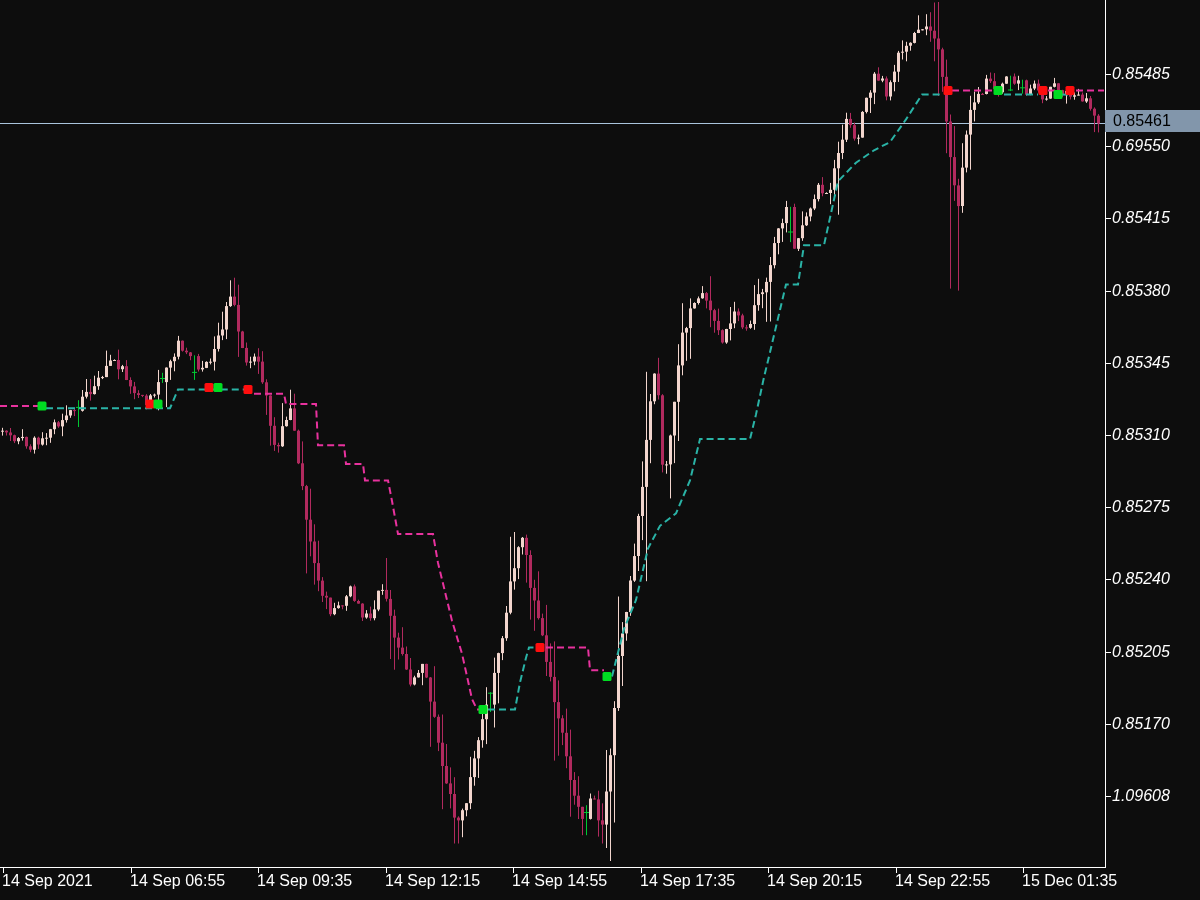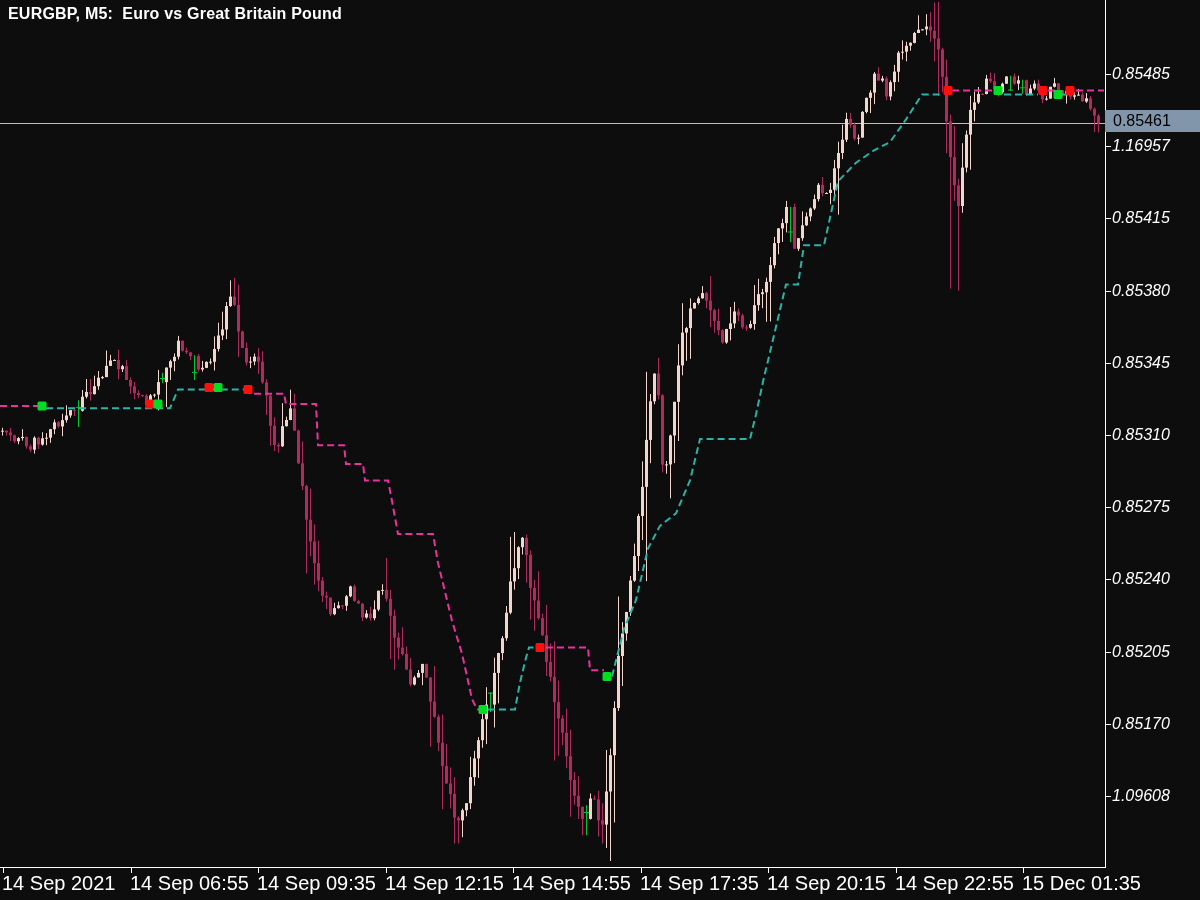--- a/index.html
+++ b/index.html
@@ -5,30 +5,29 @@
   html,body{margin:0;padding:0;background:#000;}
   .window{position:relative;width:1200px;height:900px;background:#0d0d0d;overflow:hidden;
           font-family:"Liberation Sans",sans-serif;}
   .chart-title{position:absolute;left:8px;top:5px;color:#ffffff;font-size:16px;font-weight:600;
                white-space:pre;letter-spacing:0.2px;z-index:6;}
   .plot{position:absolute;left:0;top:0;width:1106px;height:868px;z-index:1;}
   .axis-y-line{position:absolute;left:1105px;top:0;width:1px;height:868px;background:#ffffff;z-index:3;}
   .axis-x-line{position:absolute;left:0;top:867px;width:1106px;height:1px;background:#ffffff;z-index:3;}
   .y-label{position:absolute;left:1112px;color:#ffffff;font-size:16px;transform:translateY(-50%);z-index:3;font-style:italic;}
   .y-tick{position:absolute;left:1105px;width:6px;height:1px;background:#ffffff;z-index:3;}
-  .x-label{position:absolute;top:872px;color:#ffffff;font-size:20px;white-space:nowrap;z-index:3;}
+  .x-label{position:absolute;top:872px;color:#ffffff;font-size:16px;white-space:nowrap;z-index:3;}
   .x-tick{position:absolute;top:868px;width:1px;height:5px;background:#ffffff;z-index:3;}
   .price-badge{position:absolute;left:1105px;top:110px;width:109px;height:22px;background:#8296ab;
                color:#000000;font-size:16px;line-height:22px;padding-left:8px;box-sizing:border-box;z-index:4;}
 </style>
 </head>
 <body>
 
 <div class="window">
-  <div class="chart-title">EURGBP, M5:  Euro vs Great Britain Pound</div>
   <div class="plot" id="plot"><svg width="1106" height="868" viewBox="0 0 1106 868" xmlns="http://www.w3.org/2000/svg">
         <line x1="0" y1="123.50857142857515" x2="1105" y2="123.50857142857515" stroke="#a9c4dc" stroke-width="1"></line>
         <rect x="2" y="427.8" width="1" height="7.8" fill="#f2d5cd"></rect>
         <rect x="1" y="430.7" width="3" height="1.0" fill="#f2d5cd"></rect>
         <rect x="6" y="430.3" width="1" height="5.2" fill="#b12a5e"></rect>
         <rect x="5" y="430.7" width="3" height="1.7" fill="#b12a5e"></rect>
         <rect x="10" y="428.0" width="1" height="13.0" fill="#b12a5e"></rect>
         <rect x="9" y="432.5" width="3" height="2.8" fill="#b12a5e"></rect>
         <rect x="14" y="434.6" width="1" height="8.5" fill="#b12a5e"></rect>
         <rect x="13" y="435.2" width="3" height="6.0" fill="#b12a5e"></rect>
@@ -599,21 +598,21 @@
         <rect x="1038.5" y="86.0" width="9" height="9" rx="1.5" fill="#ff0e0e"></rect>
         <rect x="1053.5" y="90.1" width="9" height="9" rx="1.5" fill="#00dd22"></rect>
         <rect x="1065.5" y="86.0" width="9" height="9" rx="1.5" fill="#ff0e0e"></rect>
       </svg></div>
   <div class="axis-y-line"></div>
   <div class="axis-x-line"></div>
   <div id="y-axis">
       <div class="y-tick" style="top:74px"></div>
       <div class="y-label" style="top:74px">0.85485</div>
       <div class="y-tick" style="top:146px"></div>
-      <div class="y-label" style="top:146px">1.16957</div>
+      <div class="y-label" style="top:146px">0.69550</div>
       <div class="y-tick" style="top:218px"></div>
       <div class="y-label" style="top:218px">0.85415</div>
       <div class="y-tick" style="top:291px"></div>
       <div class="y-label" style="top:291px">0.85380</div>
       <div class="y-tick" style="top:363px"></div>
       <div class="y-label" style="top:363px">0.85345</div>
       <div class="y-tick" style="top:435px"></div>
       <div class="y-label" style="top:435px">0.85310</div>
       <div class="y-tick" style="top:507px"></div>
       <div class="y-label" style="top:507px">0.85275</div>

